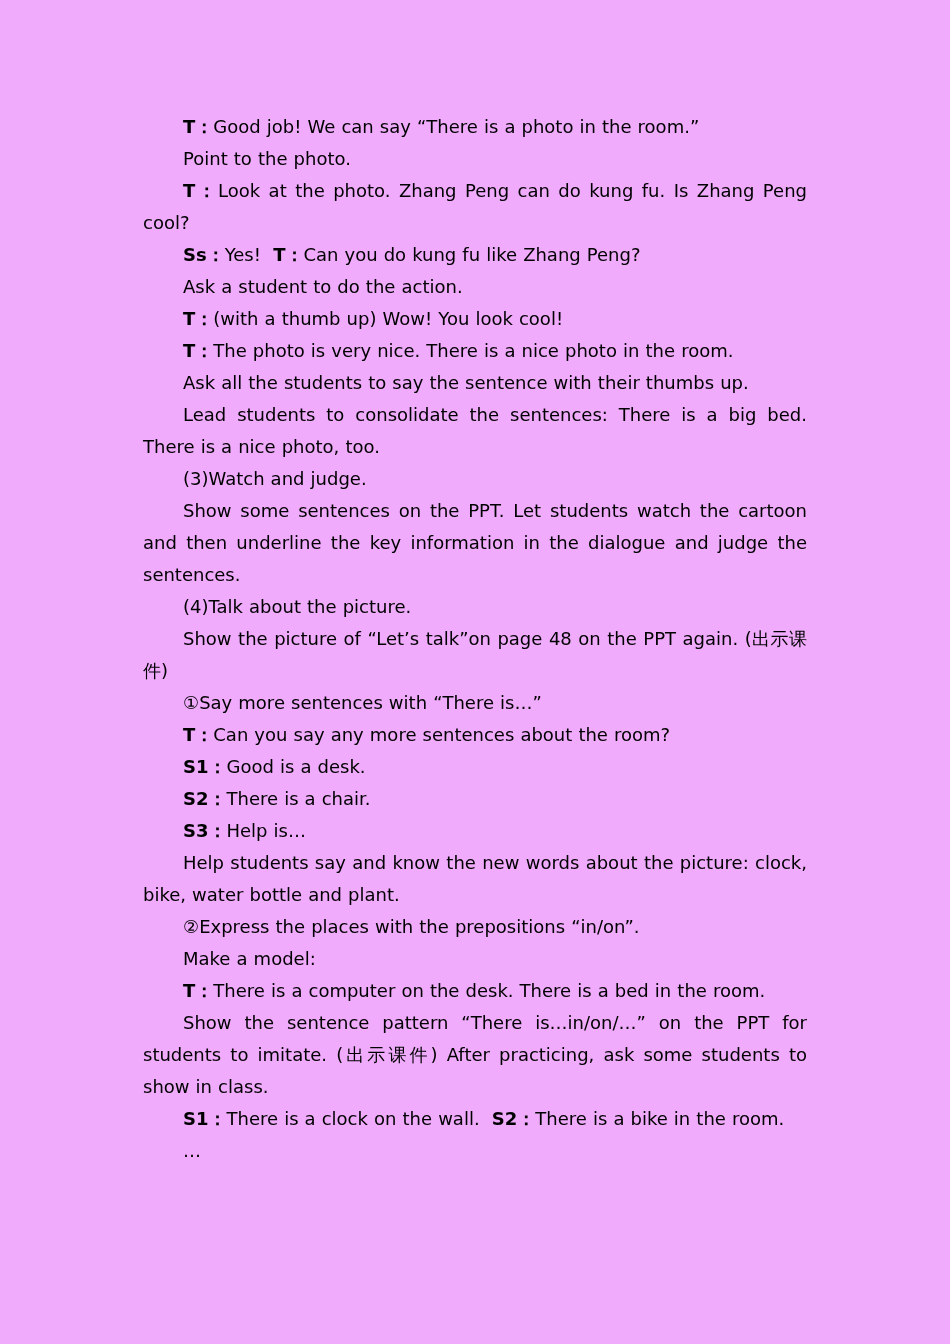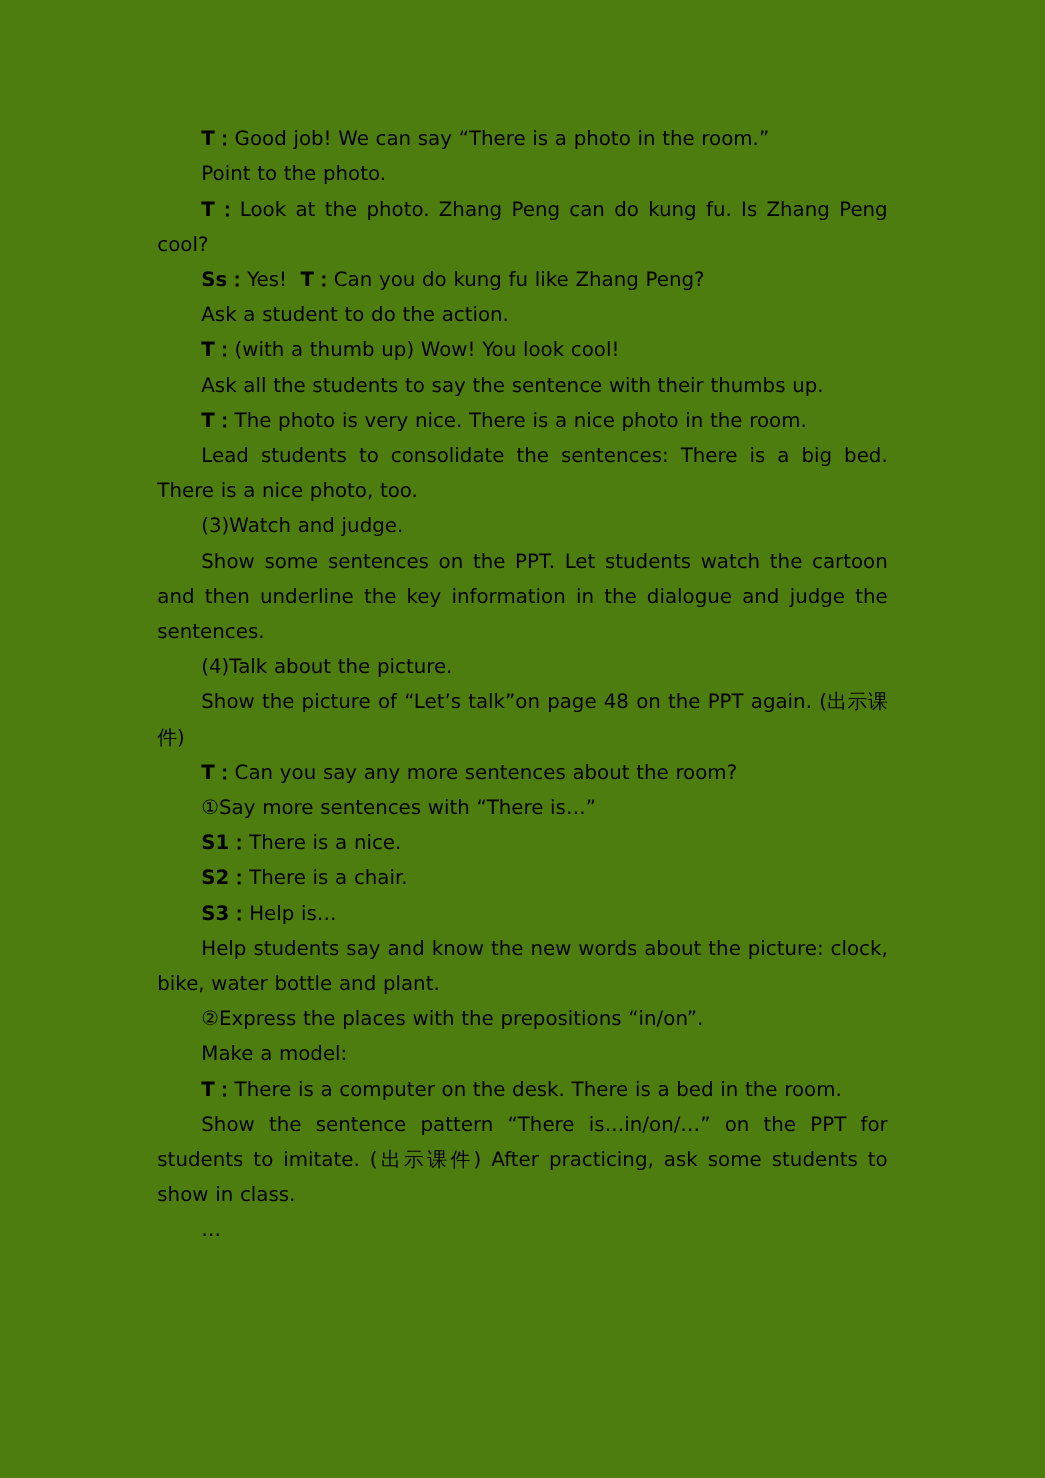--- a/index.html
+++ b/index.html
@@ -5,21 +5,21 @@
   html, body {
     margin: 0;
     padding: 0;
     background: #ffffff;
   }
   .page {
     position: relative;
     width: 950px;
     height: 1344px;
     box-sizing: border-box;
-    background: #4d7c0f;
+    background: #f0abfc;
     padding: 111px 143px 0 143px;
     overflow: hidden;
     font-family: "DejaVu Sans", sans-serif;
     font-size: 18px;
     line-height: 32px;
     color: #000000;
   }
   p.para {
     margin: 0;
     padding: 0;
@@ -36,32 +36,33 @@
 <body>
 
 <div class="page">
   <div id="doc-body">
       <p class="para"><span class="bold">T：</span><span>Good job! We can say “There is a photo in the room.”</span></p>
       <p class="para"><span>Point to the photo.</span></p>
       <p class="para"><span class="bold">T：</span><span>Look at the photo. Zhang Peng can do kung fu. Is Zhang Peng cool?</span></p>
       <p class="para"><span class="bold">Ss：</span><span>Yes! &nbsp;</span><span class="bold">T：</span><span>Can you do kung fu like Zhang Peng?</span></p>
       <p class="para"><span>Ask a student to do the action.</span></p>
       <p class="para"><span class="bold">T：</span><span>(with a thumb up) Wow! You look cool!</span></p>
+      <p class="para"><span class="bold">T：</span><span>The photo is very nice. There is a nice photo in the room.</span></p>
       <p class="para"><span>Ask all the students to say the sentence with their thumbs up.</span></p>
-      <p class="para"><span class="bold">T：</span><span>The photo is very nice. There is a nice photo in the room.</span></p>
       <p class="para"><span>Lead students to consolidate the sentences: There is a big bed. There is a nice photo, too.</span></p>
       <p class="para"><span>(3)Watch and judge.</span></p>
       <p class="para"><span>Show some sentences on the PPT. Let students watch the cartoon and then underline the key information in the dialogue and judge the sentences.</span></p>
       <p class="para"><span>(4)Talk about the picture.</span></p>
       <p class="para"><span>Show the picture of “Let’s talk”on page 48 on the PPT again. (出示课件)</span></p>
+      <p class="para"><span>①Say more sentences with “There is…”</span></p>
       <p class="para"><span class="bold">T：</span><span>Can you say any more sentences about the room?</span></p>
-      <p class="para"><span>①Say more sentences with “There is…”</span></p>
-      <p class="para"><span class="bold">S1：</span><span>There is a nice.</span></p>
+      <p class="para"><span class="bold">S1：</span><span>Good is a desk.</span></p>
       <p class="para"><span class="bold">S2：</span><span>There is a chair.</span></p>
       <p class="para"><span class="bold">S3：</span><span>Help is…</span></p>
       <p class="para"><span>Help students say and know the new words about the picture: clock, bike, water bottle and plant.</span></p>
       <p class="para"><span>②Express the places with the prepositions “in/on”.</span></p>
       <p class="para"><span>Make a model:</span></p>
       <p class="para"><span class="bold">T：</span><span>There is a computer on the desk. There is a bed in the room.</span></p>
       <p class="para"><span>Show the sentence pattern “There is…in/on/…” on the PPT for students to imitate. (出示课件) After practicing, ask some students to show in class.</span></p>
+      <p class="para"><span class="bold">S1：</span><span>There is a clock on the wall. &nbsp;</span><span class="bold">S2：</span><span>There is a bike in the room.</span></p>
       <p class="para"><span>…</span></p>
     </div>
 </div>
 
 </body></html>

